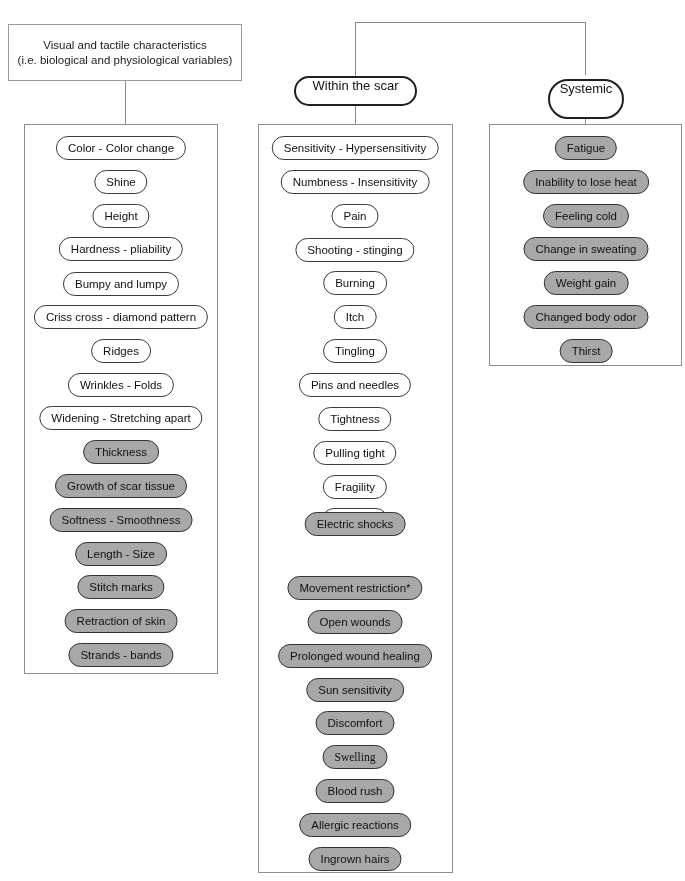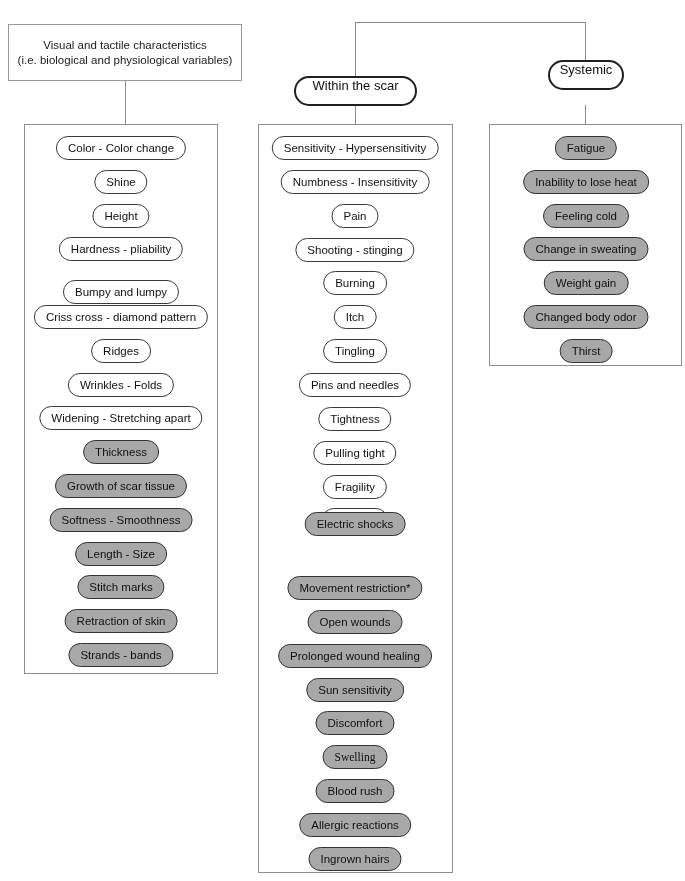--- a/index.html
+++ b/index.html
@@ -104,21 +104,21 @@
   <div class="head-box" style="left:8px; top:5px; width:234px; height:57px;margin-top:19px;">
     <span class="l1">Visual and tactile characteristics</span>
     <span class="l2">(i.e. biological and physiological variables)</span>
   </div>
 
 
   <div class="cat-node" style="left:294px; top:76px; width:123px; height:30px;">
     <span>Within the scar</span>
   </div>
 
-  <div class="cat-node" style="left:548px; top:60px; width:76px; height:30px;">
+  <div class="cat-node" style="left:548px; top:79px; width:76px; height:40px;">
     <span>Systemic</span>
   </div>
 
   <div class="group-frame" style="left:24px; top:124px; width:194px; height:550px;"></div>
 
   <div class="group-frame" style="left:258px; top:124px; width:195px; height:749px;"></div>
 
   <div class="group-frame" style="left:489px; top:124px; width:193px; height:242px;"></div>
 
   <div id="col-0">
@@ -127,21 +127,21 @@
       </div>
       <div class="pill white" style="left: 121px; top: 169.8px;">
         <span>Shine</span>
       </div>
       <div class="pill white" style="left: 121px; top: 203.6px;">
         <span>Height</span>
       </div>
       <div class="pill white" style="left: 121px; top: 237.4px;">
         <span>Hardness - pliability</span>
       </div>
-      <div class="pill white" style="left: 121px; top: 280px;">
+      <div class="pill white" style="left: 121px; top: 272px;">
         <span>Bumpy and lumpy</span>
       </div>
       <div class="pill white" style="left: 121px; top: 305px;">
         <span>Criss cross - diamond pattern</span>
       </div>
       <div class="pill white" style="left: 121px; top: 338.8px;">
         <span>Ridges</span>
       </div>
       <div class="pill white" style="left: 121px; top: 372.6px;">
         <span>Wrinkles - Folds</span>

